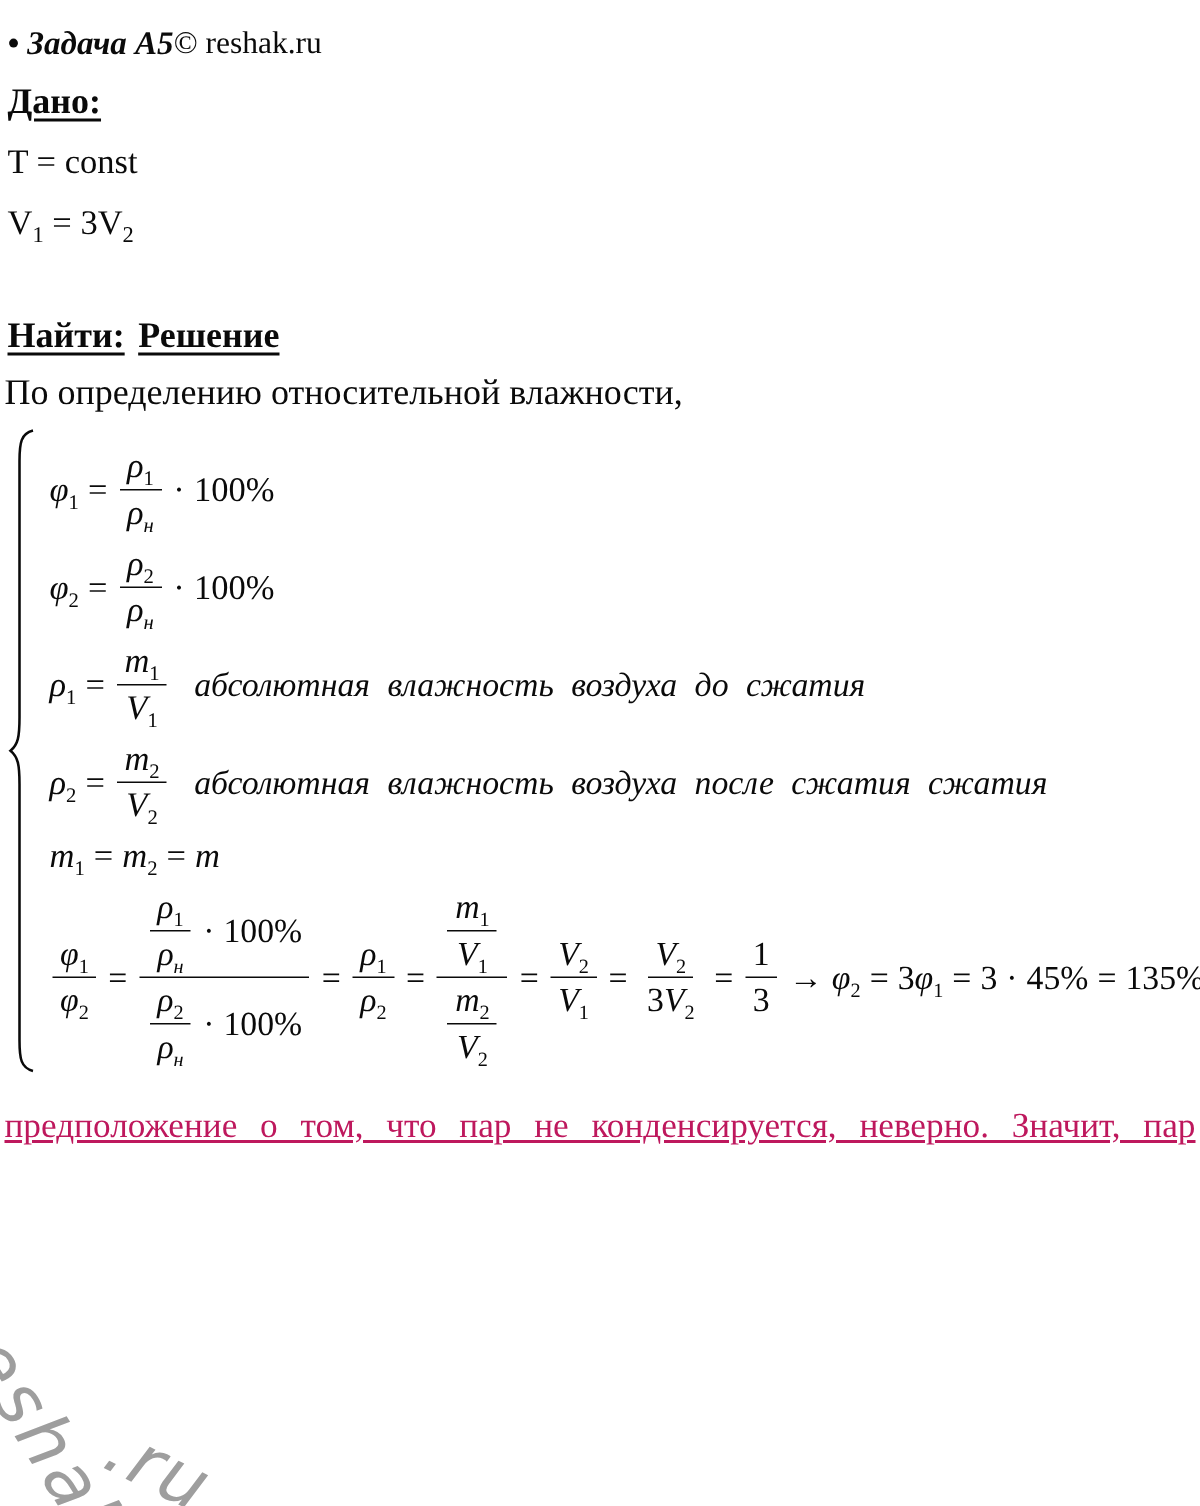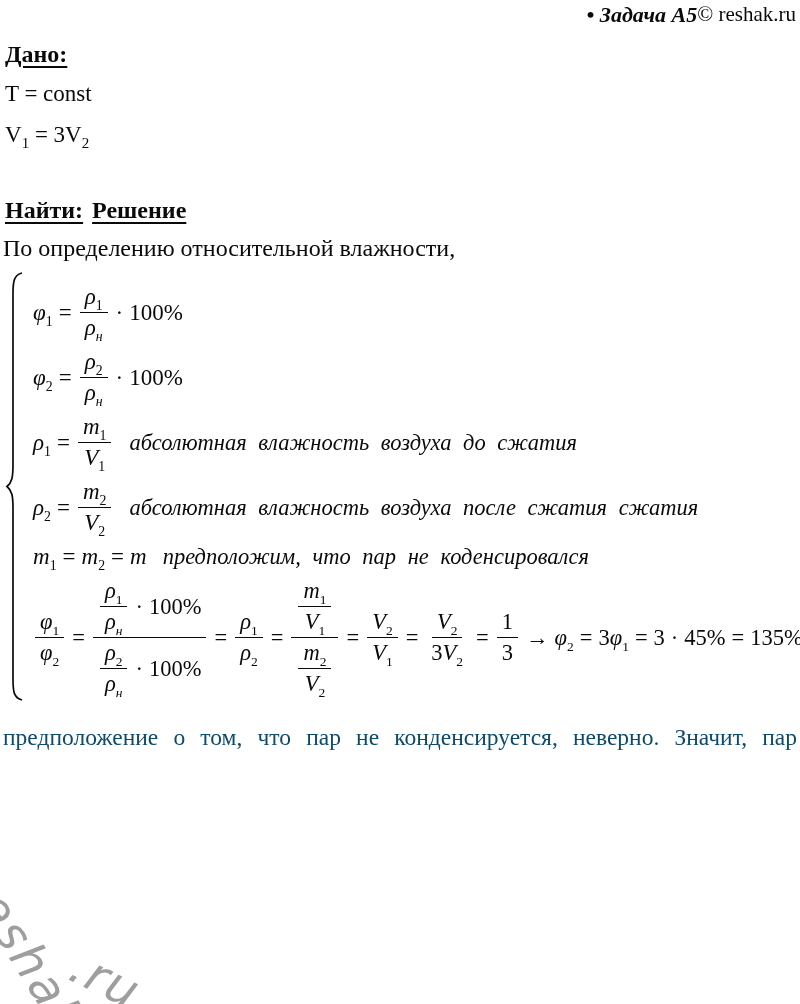--- a/index.html
+++ b/index.html
@@ -7,21 +7,21 @@
     position:relative;
     width:800px;height:1004px;
     background:#ffffff;
     color:#0a0a0a;
     font-family:"Liberation Serif","DejaVu Serif",serif;
     overflow:hidden;
   }
   .content{position:relative;z-index:1;}
 
   
-  .hdr{display:flex;justify-content:flex-end;align-items:flex-start;padding:2px 4px 0 5px;}
+  .hdr{display:flex;justify-content:flex-start;align-items:flex-start;padding:16px 4px 0 5px;}
   .hdr-title{font-size:22px;font-weight:bold;font-style:italic;}
   .hdr-brand{font-size:21px;}
 
   
   .sec-h{
     font-size:24px;font-weight:bold;
     text-decoration:underline;
     text-decoration-thickness:2px;
     text-underline-offset:4px;
     display:inline-block;
@@ -51,21 +51,21 @@
   .mi{font-style:italic;margin-left:16px;word-spacing:6px;font-size:22.5px;}
   .frac{display:inline-flex;flex-direction:column;align-items:center;vertical-align:middle;margin:0 2px;}
   .fnum,.fden{display:flex;align-items:center;justify-content:center;padding:0 5px;}
   .fnum{border-bottom:1.6px solid #0a0a0a;padding-bottom:2px;}
   .fden{padding-top:2px;}
 
   
   .para{margin:16px 3px 0 3px;font-size:23.5px;line-height:38px;}
   .pl{text-align:justify;text-align-last:justify;}
   .pl3{text-align:left;}
-  .gray{color:#0c4a6e;}
+  .gray{color:#be185d;text-decoration:underline;}
 
   
   .wm{position:absolute;z-index:0;color:#9e9e9e;
       font-family:"DejaVu Sans","Liberation Sans",sans-serif;
       font-style:italic;pointer-events:none;}
   .wm1{left:2px;top:862px;font-size:48px;letter-spacing:3px;transform:rotate(58deg);transform-origin:0 0;}
   .wm2{left:86px;top:938px;font-size:48px;letter-spacing:2px;transform:rotate(26deg);transform-origin:0 0;}
 </style>
 </head>
 <body>
@@ -152,21 +152,20 @@
             </span>
           </span>
           <span class="mi">абсолютная влажность воздуха после сжатия сжатия</span>
         </div>
       <div class="eq" id="eq5">
           <span class="mv">m<sub>1</sub></span>
           <span class="mo">=</span>
           <span class="mv">m<sub>2</sub></span>
           <span class="mo">=</span>
           <span class="mv">m</span>
-          <span class="mi">предположим, что пар не коденсировался</span>
         </div>
       <div class="eq" id="eq6">
           <span class="frac">
             <span class="fnum">
               <span class="mv">φ<sub>1</sub></span>
             </span>
             <span class="fden">
               <span class="mv">φ<sub>2</sub></span>
             </span>
           </span>

